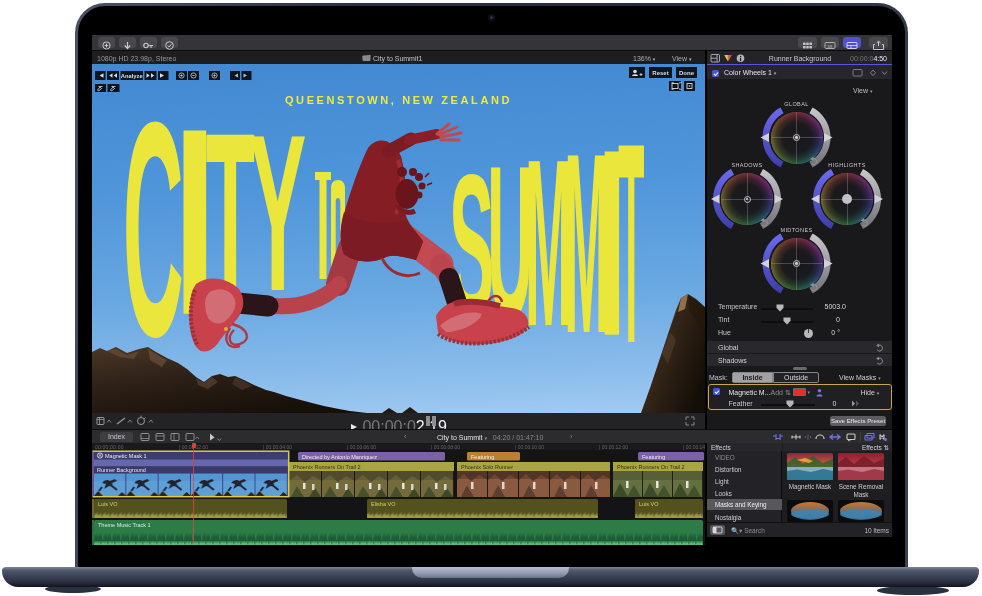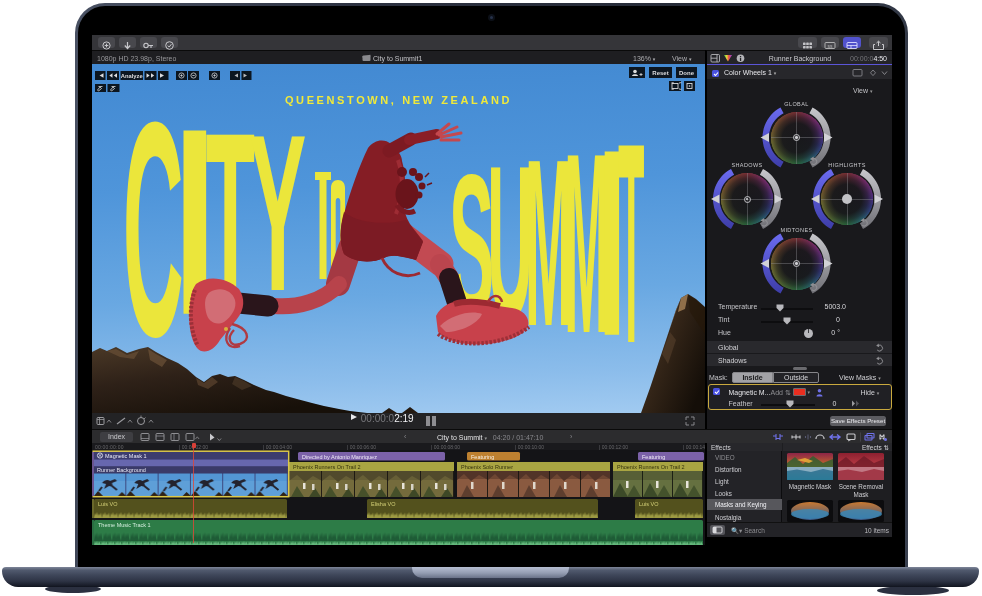--- a/index.html
+++ b/index.html
@@ -409,21 +409,21 @@
             <rect x="2" y="4.5" width="7" height="7" rx="1"></rect>
             <path d="M2,6.5 L9,6.5 M4.5,4.5 V11.5" stroke-width="0.8"></path>
             <path d="M12,9.5 l2,-2.5 l2,2.5" stroke-width="0.8"></path>
             <path d="M22,11 L30,5" stroke-width="1.2"></path>
             <path d="M33,9.5 l2,-2.5 l2,2.5" stroke-width="0.8"></path>
             <circle cx="46" cy="8" r="3.5"></circle>
             <path d="M46,4.5 V2.5 M49,6 l1.5,-1.5" stroke-width="0.8"></path>
             <path d="M54,9.5 l2,-2.5 l2,2.5" stroke-width="0.8"></path>
           </g>
         </svg>
-      <div class="t" style="left:258px;top:0;font-size:10px;color:#77777b"><span style="display:inline-block;vertical-align:1px"><svg width="8" height="8">
+      <div class="t" style="left:258px;top:8px;font-size:16px;color:#77777b"><span style="display:inline-block;vertical-align:1px"><svg width="8" height="8">
               <path d="M1,1 L7,4 L1,7 Z" fill="#e8e8ea"></path>
             </svg></span> 00:00:0<span style="color:#f2f2f4">2:19</span></div>
       <div style="position:absolute;left:334px;top:3px;width:3.5px;height:10px;background:#8e8e92"></div>
       <div style="position:absolute;left:340px;top:3px;width:3.5px;height:10px;background:#8e8e92"></div>
       <svg width="12" height="12" style="position:absolute;left:592px;top:2px">
           <path d="M2,5 V2 H5 M7,2 H10 V5 M10,7 V10 H7 M5,10 H2 V7" fill="none" stroke="#88888c" stroke-width="1"></path>
         </svg>
     </div>
     <div id="tltoolbar">
       <div style="position:absolute;left:8px;top:2px;width:33px;height:10px;background:#3e3e42;border-radius:2px;color:#c9c9cd;font-size:7px;text-align:center;line-height:10px">Index</div>

